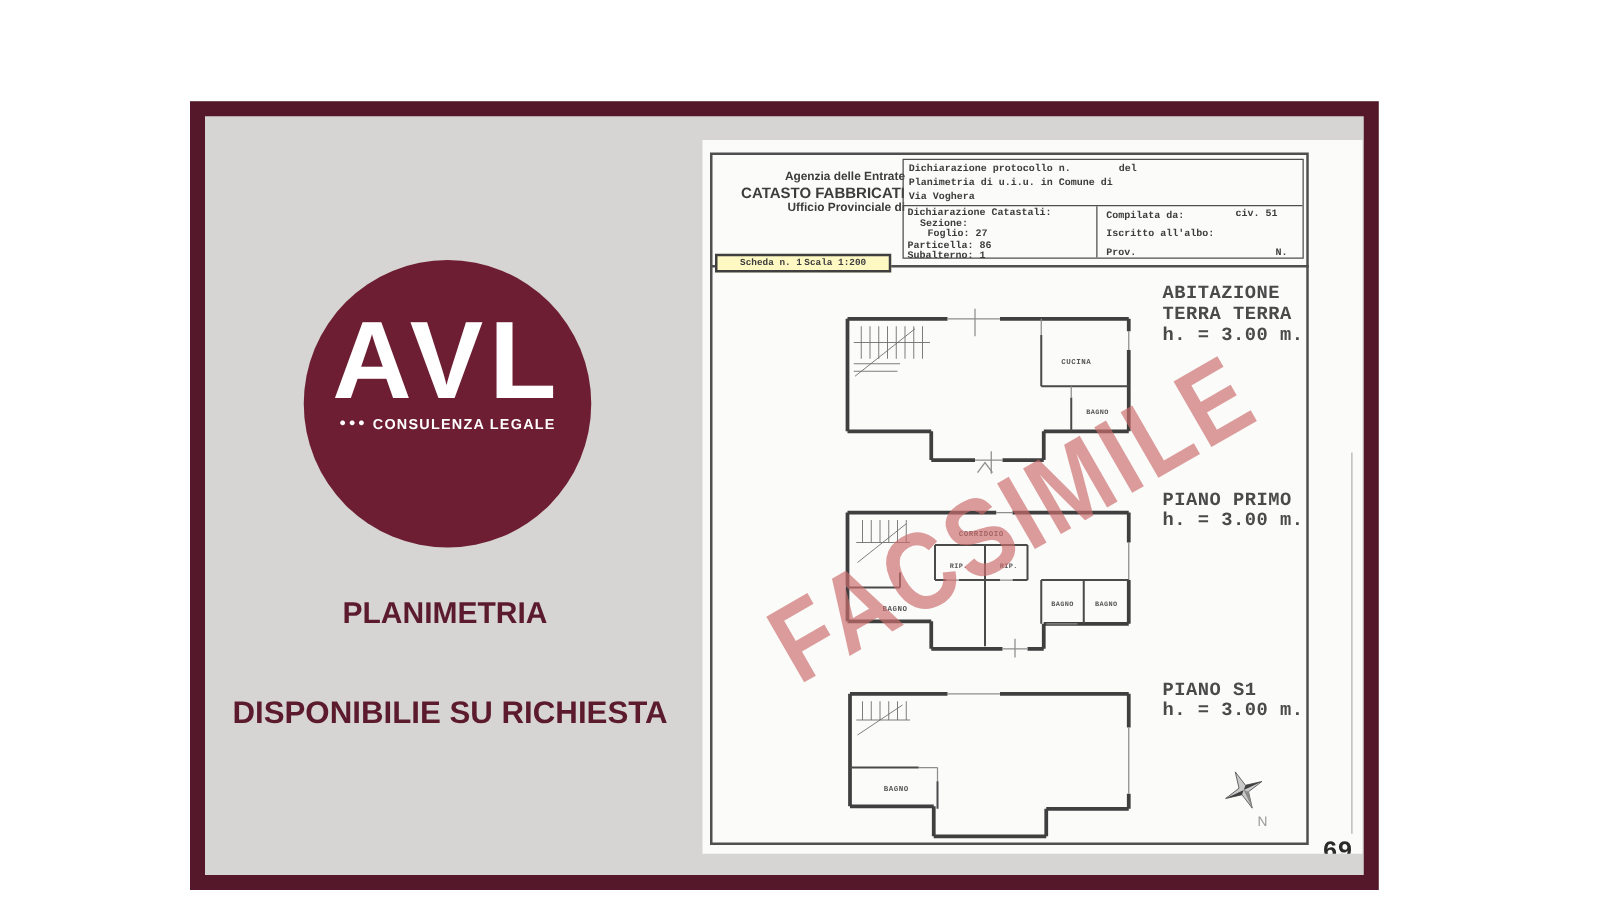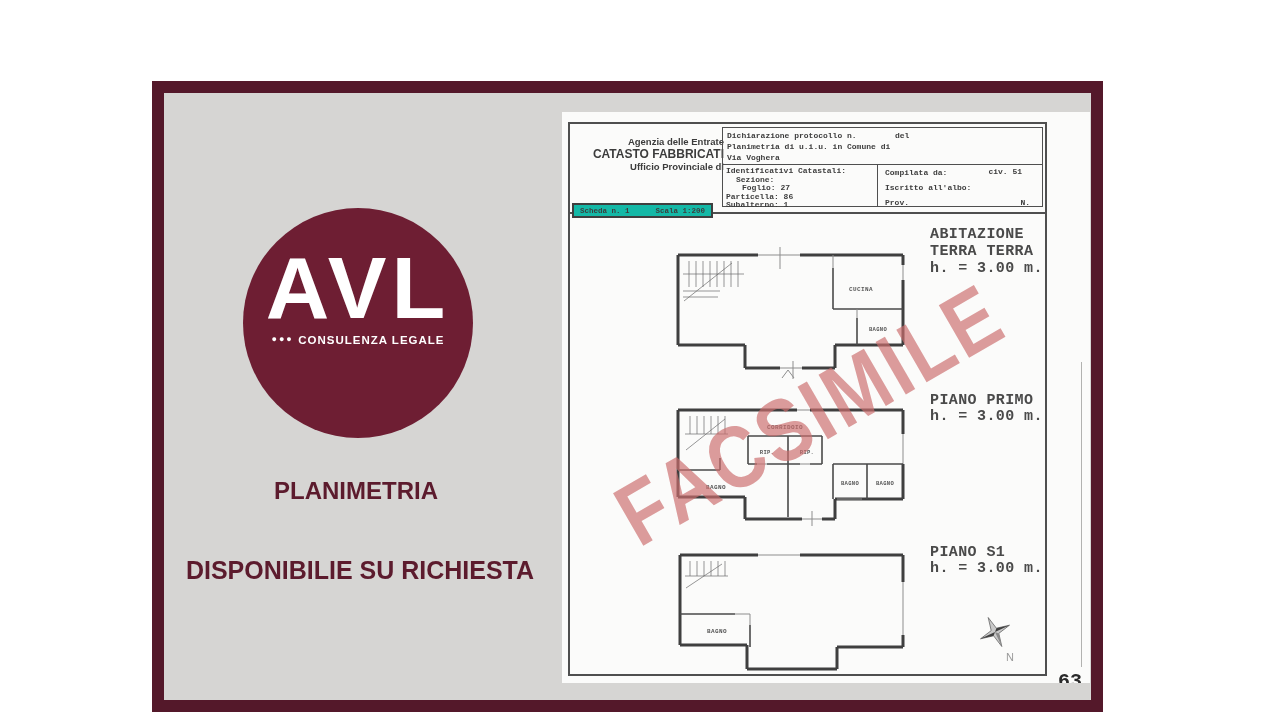--- a/index.html
+++ b/index.html
@@ -47,22 +47,22 @@
                 padding:2px 0 0 3px;}
   .ht-cell-left .ind1{padding-left:10px;}
   .ht-cell-left .ind2{padding-left:16px;}
   .ht-cell-right{position:absolute;left:155px;top:37px;right:0;height:41px;
                  font-size:8px;font-weight:bold;}
   .ht-cell-right .c1{position:absolute;left:7px;top:3px;}
   .ht-cell-right .c2{position:absolute;left:7px;top:18px;}
   .ht-cell-right .c3{position:absolute;left:7px;top:33px;}
   .ht-cell-right .cn{position:absolute;right:12px;top:33px;}
   .scheda-box{position:absolute;left:10px;top:91px;width:141px;height:15px;box-sizing:border-box;
-              background:#14b8a6;border:2px solid #3f3f3f;display:flex;align-items:center;
-              justify-content:space-between;padding:0 6px;font-size:7.5px;font-weight:bold;color:#3d3d3d;}
+              background:#fef9c3;border:2px solid #3f3f3f;display:flex;align-items:center;
+              justify-content:space-between;padding:0 18px;font-size:7.5px;font-weight:bold;color:#3d3d3d;}
   .plan-svg{position:absolute;left:8px;top:102px;width:475px;height:462px;}
   .floor-label{position:absolute;left:368px;color:#4a4a4a;font-size:15px;font-weight:bold;
                letter-spacing:0.4px;font-family:"Liberation Mono",monospace;white-space:nowrap;}
   .fold-line{position:absolute;left:519px;top:250px;width:1px;height:305px;background:#b2b2b0;}
   .corner-mark{position:absolute;left:496px;top:558px;font-size:20px;font-weight:bold;color:#2a2a2a;
                font-family:"Liberation Mono",monospace;}
   .watermark{position:absolute;left:248px;top:303px;white-space:nowrap;z-index:5;
              transform:translate(-50%,-50%) rotate(-30deg) scale(0.85,1);
              font-size:88px;font-weight:bold;letter-spacing:4px;color:rgba(204,109,109,0.68);}
   
@@ -106,21 +106,21 @@
 
     <div class="header-table mono">
       <div class="ht-row1">
         <span class="l1">Dichiarazione protocollo n.</span>
         <span class="del">del</span>
         <span class="l2">Planimetria di u.i.u. in Comune di</span>
         <span class="l3">Via Voghera</span>
         <span class="civ">civ. 51</span>
       </div>
       <div class="ht-cell-left">
-        <div>Identificativi Catastali:</div>
+        <div>Dichiarazione Catastali:</div>
         <div class="ind1">Sezione:</div>
         <div class="ind2">Foglio: 27</div>
         <div>Particella: 86</div>
         <div>Subalterno: 1</div>
       </div>
       <div class="ht-cell-right">
         <span class="c1">Compilata da:</span>
         <span class="c2">Iscritto all'albo:</span>
         <span class="c3">Prov.</span>
         <span class="cn">N.</span>
@@ -179,18 +179,18 @@
       <g>
         <polygon points="439.5,411.2 426.4,414.2 418.2,403.5 421.2,416.6 410.5,424.8 423.6,421.8 431.8,432.5 428.8,419.4" fill="#c9c9c9" stroke="#555555" stroke-width="0.7"></polygon>
         <polygon points="425,418 439.5,411.2 426.4,414.2" fill="#3f3f3f"></polygon>
         <polygon points="425,418 410.5,424.8 423.6,421.8" fill="#3f3f3f"></polygon>
         <polygon points="425,418 431.8,432.5 428.8,419.4" fill="#8a8a8a"></polygon>
         <text class="compass-n" x="440" y="447">N</text>
       </g>
     </svg>
 
     <div class="fold-line"></div>
-    <div class="corner-mark">63</div>
+    <div class="corner-mark">69</div>
 
     <div class="watermark">FACSIMILE</div>
   </div>
 
 </div>
 
 </body></html>

